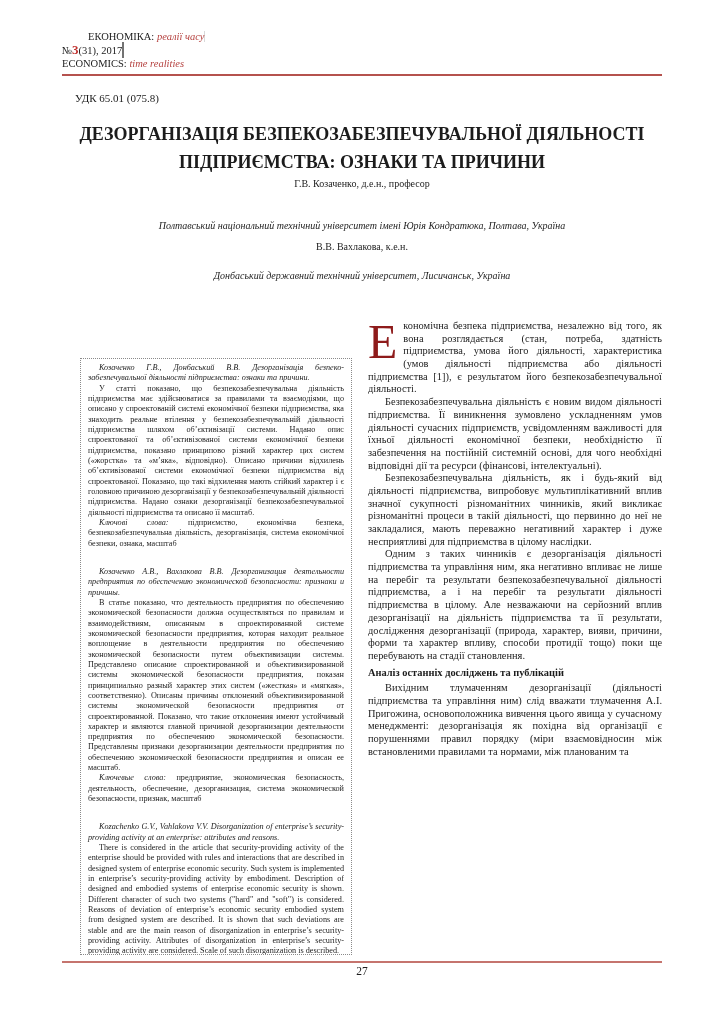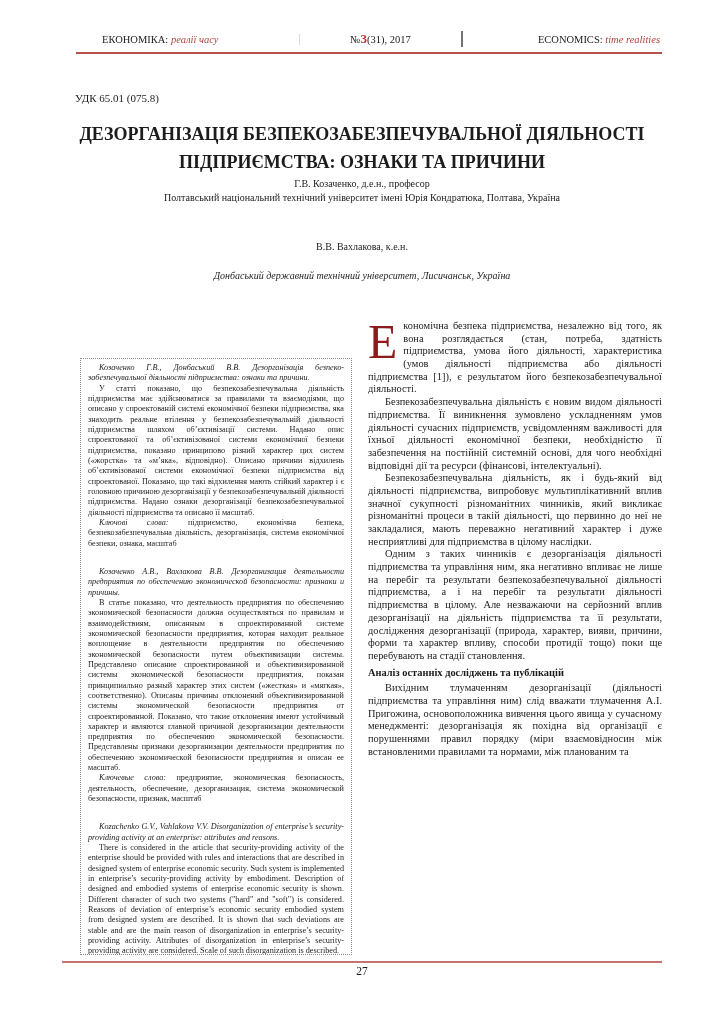--- a/index.html
+++ b/index.html
@@ -2,40 +2,41 @@
 <html><head>
 <meta charset="utf-8">
 <style>
   html,body{margin:0;padding:0;}
   body{
     width:724px;height:1024px;position:relative;background:#ffffff;
     font-family:"Liberation Serif", serif;color:#1c1c1c;overflow:hidden;
   }
   
   .journal-header{
-    position:absolute;top:31px;left:76px;right:62px;
+    position:absolute;top:31px;left:62px;right:62px;
     display:flex;align-items:baseline;
     border-bottom:2px solid #b5524e;padding-bottom:5px;
     font-size:10.5px;
+    flex-direction:column;
   }
   .jh-cell{box-sizing:border-box;}
   .jh-left{flex:1.1;padding-left:26px;border-right:1px solid #d9d9d9;}
   .jh-center{flex:0.9;text-align:center;border-right:2px solid #737373;}
   .jh-right{flex:1.1;text-align:right;padding-right:2px;}
   .red-italic{color:#b5413f;font-style:italic;}
   .issue-num{color:#c0322f;font-weight:bold;font-size:13px;}
   
   .udc{position:absolute;top:92px;left:75px;font-size:11px;}
   .paper-title{
     position:absolute;top:121px;left:62px;right:62px;text-align:center;
     font-weight:bold;font-size:18px;line-height:1.55;
   }
   .author-line{position:absolute;left:62px;right:62px;text-align:center;font-size:10px;}
   .author-1{top:178px;}
-  .affil-1{top:192px;}
+  .affil-1{top:220px;font-style:italic;}
   .author-2{top:241px;}
   .affil-2{top:270px;font-style:italic;}
   
   .columns{position:absolute;top:320px;left:80px;right:62px;display:flex;}
   .abstract-box{
     width:272px;min-width:272px;box-sizing:border-box;margin-right:16px;margin-top:38px;
     border:1px dotted #8a8a8a;padding:4px 7px 4px 7px;
     font-size:8.2px;line-height:1.26;text-align:justify;
     height:597px;overflow:hidden;
   }

